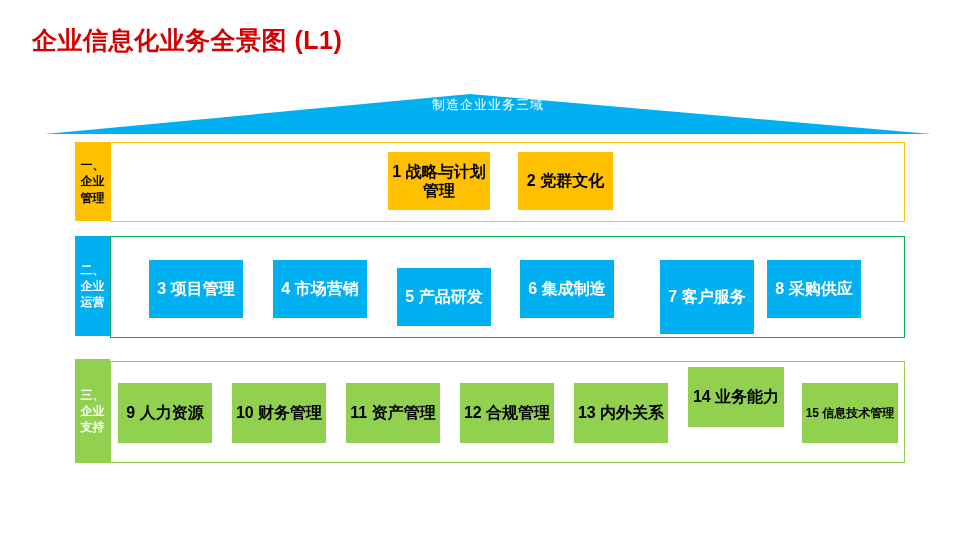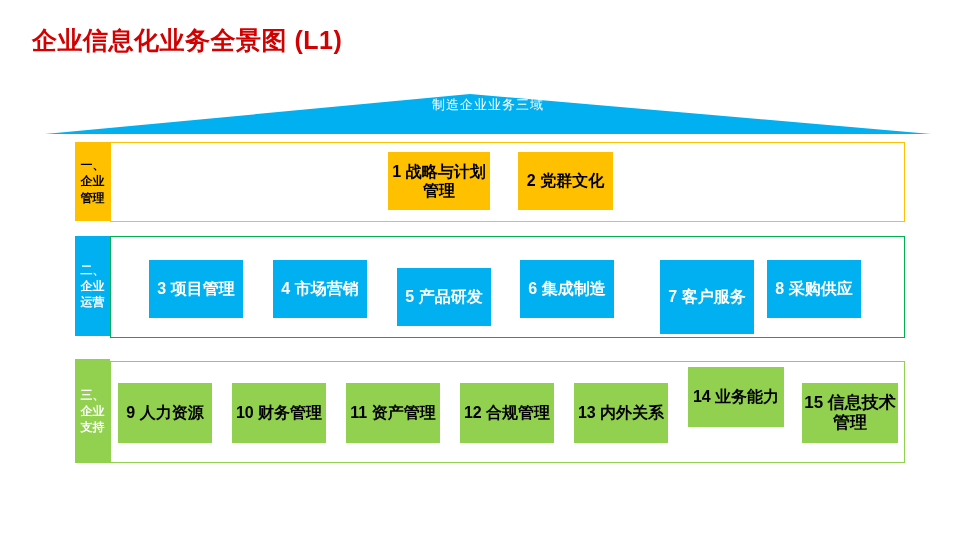--- a/index.html
+++ b/index.html
@@ -37,21 +37,21 @@
   .bx5{left:397px;top:268px;width:94px;height:58px;}
   .bx6{left:520px;top:260px;width:94px;height:58px;}
   .bx7{left:660px;top:260px;width:94px;height:74px;}
   .bx8{left:767px;top:260px;width:94px;height:58px;}
   .bx9{left:118px;top:383px;width:94px;height:60px;}
   .bx10{left:232px;top:383px;width:94px;height:60px;}
   .bx11{left:346px;top:383px;width:94px;height:60px;}
   .bx12{left:460px;top:383px;width:94px;height:60px;}
   .bx13{left:574px;top:383px;width:94px;height:60px;}
   .bx14{left:688px;top:367px;width:96px;height:60px;}
-  .bx15{left:802px;top:383px;width:96px;height:60px;font-size:17px;}
+  .bx15{left:802px;top:383px;width:96px;height:60px;font-size:12px;}
 </style>
 </head>
 <body>
 
 <div class="slide">
 
   <h1 class="title">企业信息化业务全景图 (L1)</h1>
 
   <div class="roof">
     <svg viewBox="0 0 886 40" preserveAspectRatio="none">

